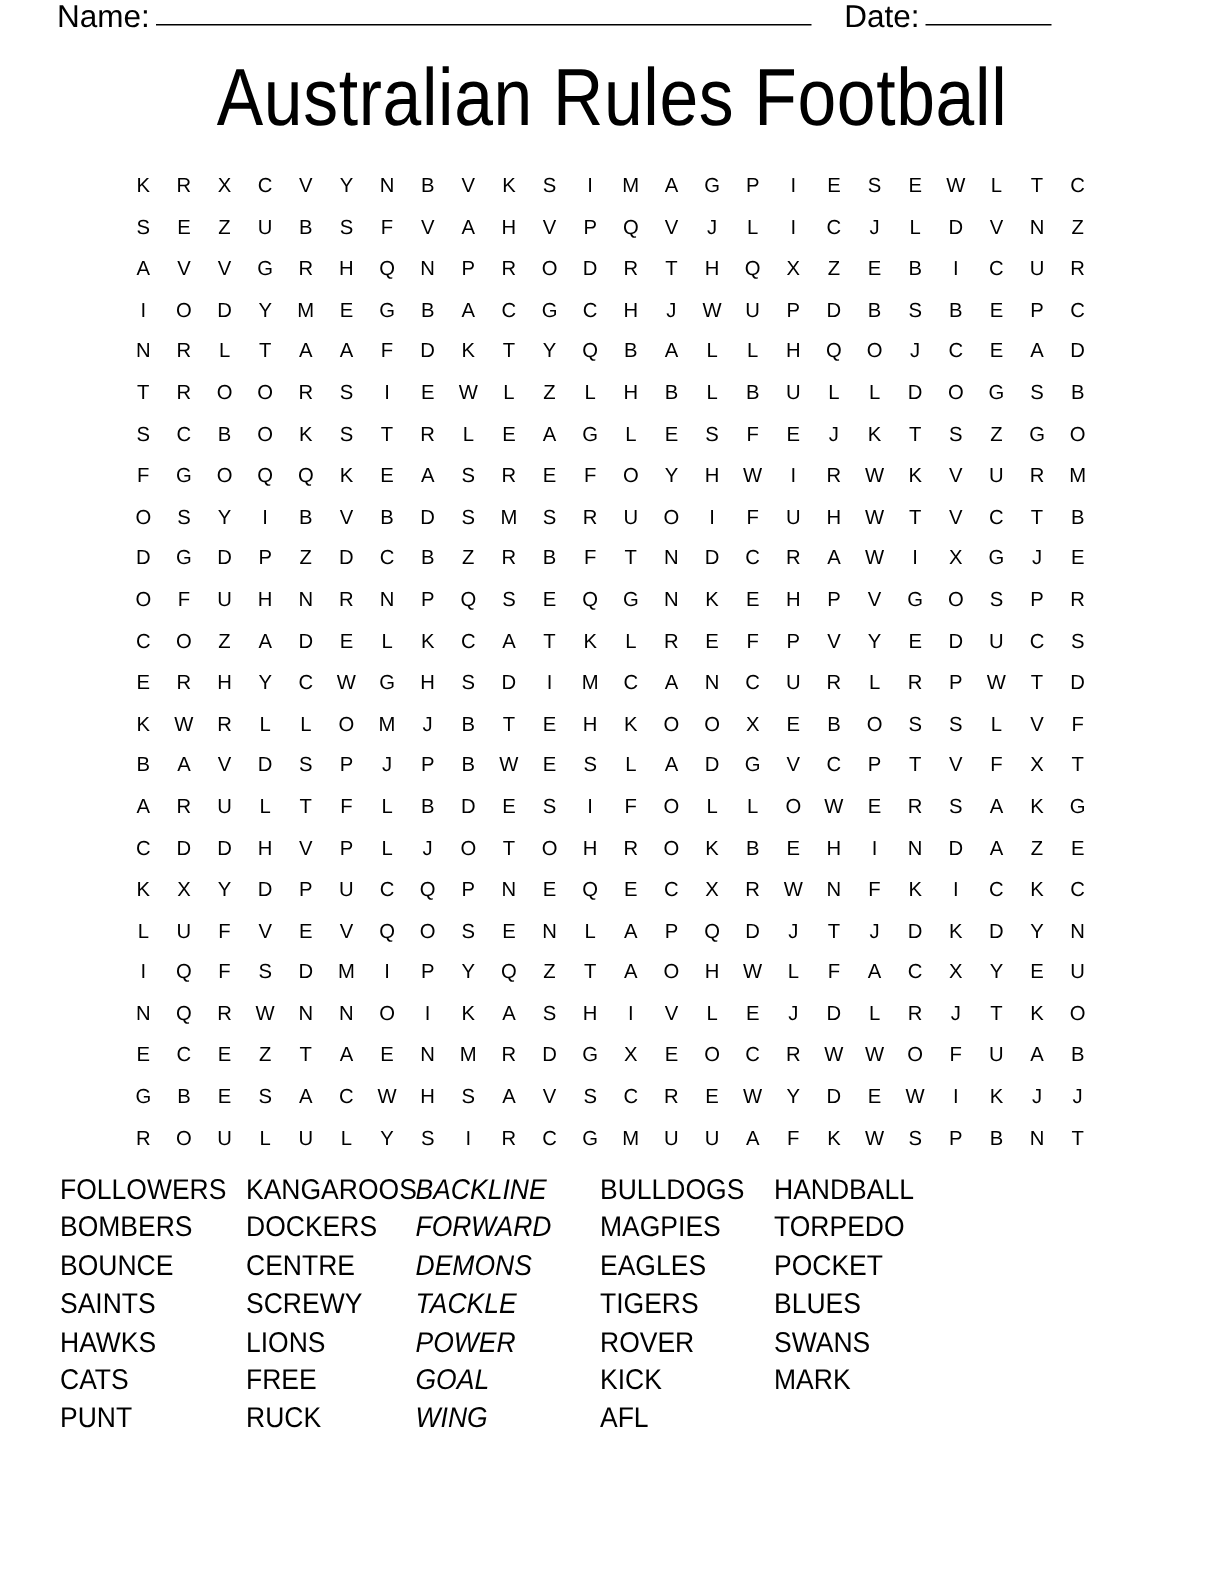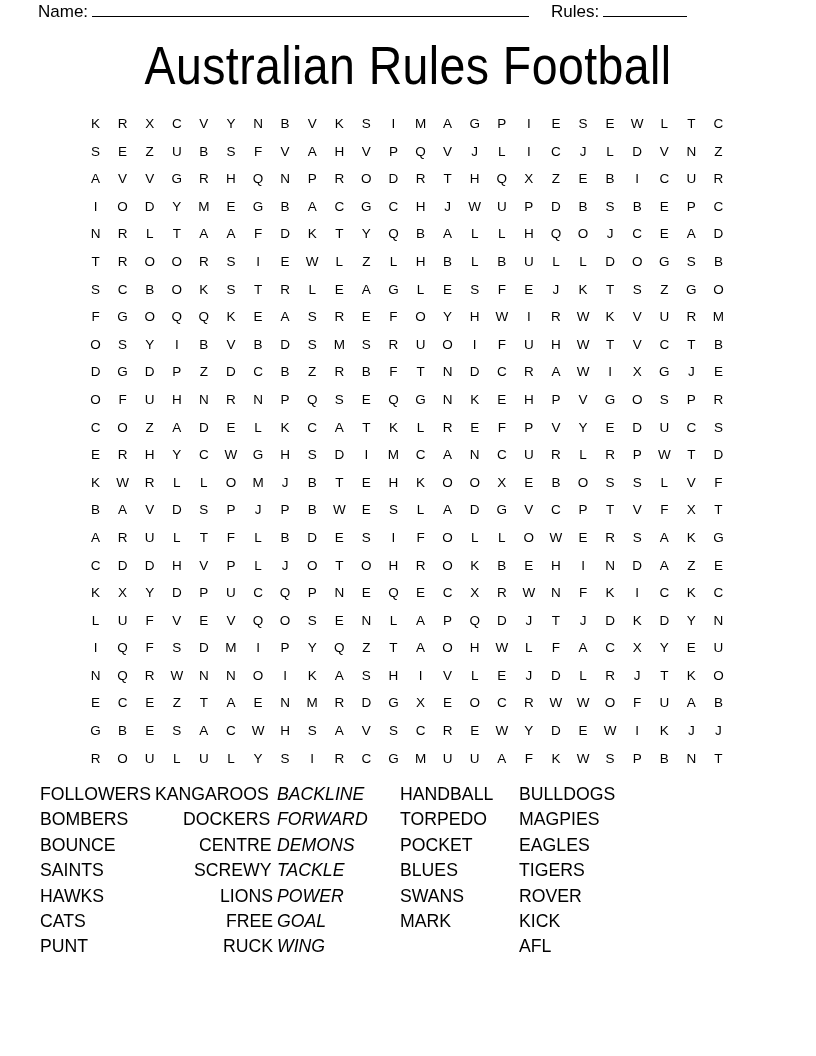--- a/index.html
+++ b/index.html
@@ -23,21 +23,21 @@
     left: 38px;
     right: 38px;
     height: 30px;
     display: flex;
     align-items: flex-start;
     font-size: 17px;
     white-space: nowrap;
   }
   .field-label {
     font-family: "Liberation Sans", sans-serif;
-    font-size: 17px;
+    font-size: 21px;
     line-height: 20px;
     padding-top: 2px;
   }
   .rule {
     display: inline-block;
     border-bottom: 1.5px solid #000;
     height: 16px;
     margin-left: 4px;
   }
   .rule-name { width: 437px; }
@@ -85,21 +85,21 @@
     left: 40px;
     width: 740px;
     display: flex;
     align-items: flex-start;
   }
   .word-col {
     display: flex;
     flex-direction: column;
   }
   .word-col.c0 { width: 124px; }
-  .word-col.c1 { width: 113px; align-items: flex-end; }
+  .word-col.c1 { width: 113px; }
   .word-col.c2 { width: 123px; font-style: italic; }
   .word-col.c3 { width: 116px; }
   .word-col.c4 { width: 119px; }
   .word-col.c5 { width: 110px; }
   .word-item {
     font-family: "Liberation Sans Narrow", "Liberation Sans", sans-serif;
     font-size: 19px;
     line-height: 25.4px;
     height: 25.4px;
     white-space: nowrap;
@@ -107,21 +107,21 @@
     transform-origin: left center;
   }
 </style>
 </head>
 <body>
 
 <div class="header-row">
   <span class="field-label">Name:</span>
   <span class="rule rule-name"></span>
   <span class="date-group">
-    <span class="field-label">Rules:</span>
+    <span class="field-label">Date:</span>
     <span class="rule rule-date"></span>
   </span>
 </div>
 
 <div class="puzzle-title">Australian Rules Football</div>
 
 <div class="grid" id="letter-grid">
     <div class="grid-cell">K</div>
     <div class="grid-cell">R</div>
     <div class="grid-cell">X</div>
@@ -721,30 +721,30 @@
     </div>
     <div class="word-col c2">
       <div class="word-item">BACKLINE</div>
       <div class="word-item">FORWARD</div>
       <div class="word-item">DEMONS</div>
       <div class="word-item">TACKLE</div>
       <div class="word-item">POWER</div>
       <div class="word-item">GOAL</div>
       <div class="word-item">WING</div>
     </div>
-    <div class="word-col c4">
-      <div class="word-item">HANDBALL</div>
-      <div class="word-item">TORPEDO</div>
-      <div class="word-item">POCKET</div>
-      <div class="word-item">BLUES</div>
-      <div class="word-item">SWANS</div>
-      <div class="word-item">MARK</div>
-    </div>
     <div class="word-col c3">
       <div class="word-item">BULLDOGS</div>
       <div class="word-item">MAGPIES</div>
       <div class="word-item">EAGLES</div>
       <div class="word-item">TIGERS</div>
       <div class="word-item">ROVER</div>
       <div class="word-item">KICK</div>
       <div class="word-item">AFL</div>
     </div>
+    <div class="word-col c4">
+      <div class="word-item">HANDBALL</div>
+      <div class="word-item">TORPEDO</div>
+      <div class="word-item">POCKET</div>
+      <div class="word-item">BLUES</div>
+      <div class="word-item">SWANS</div>
+      <div class="word-item">MARK</div>
+    </div>
   </div>
 
 </body></html>

